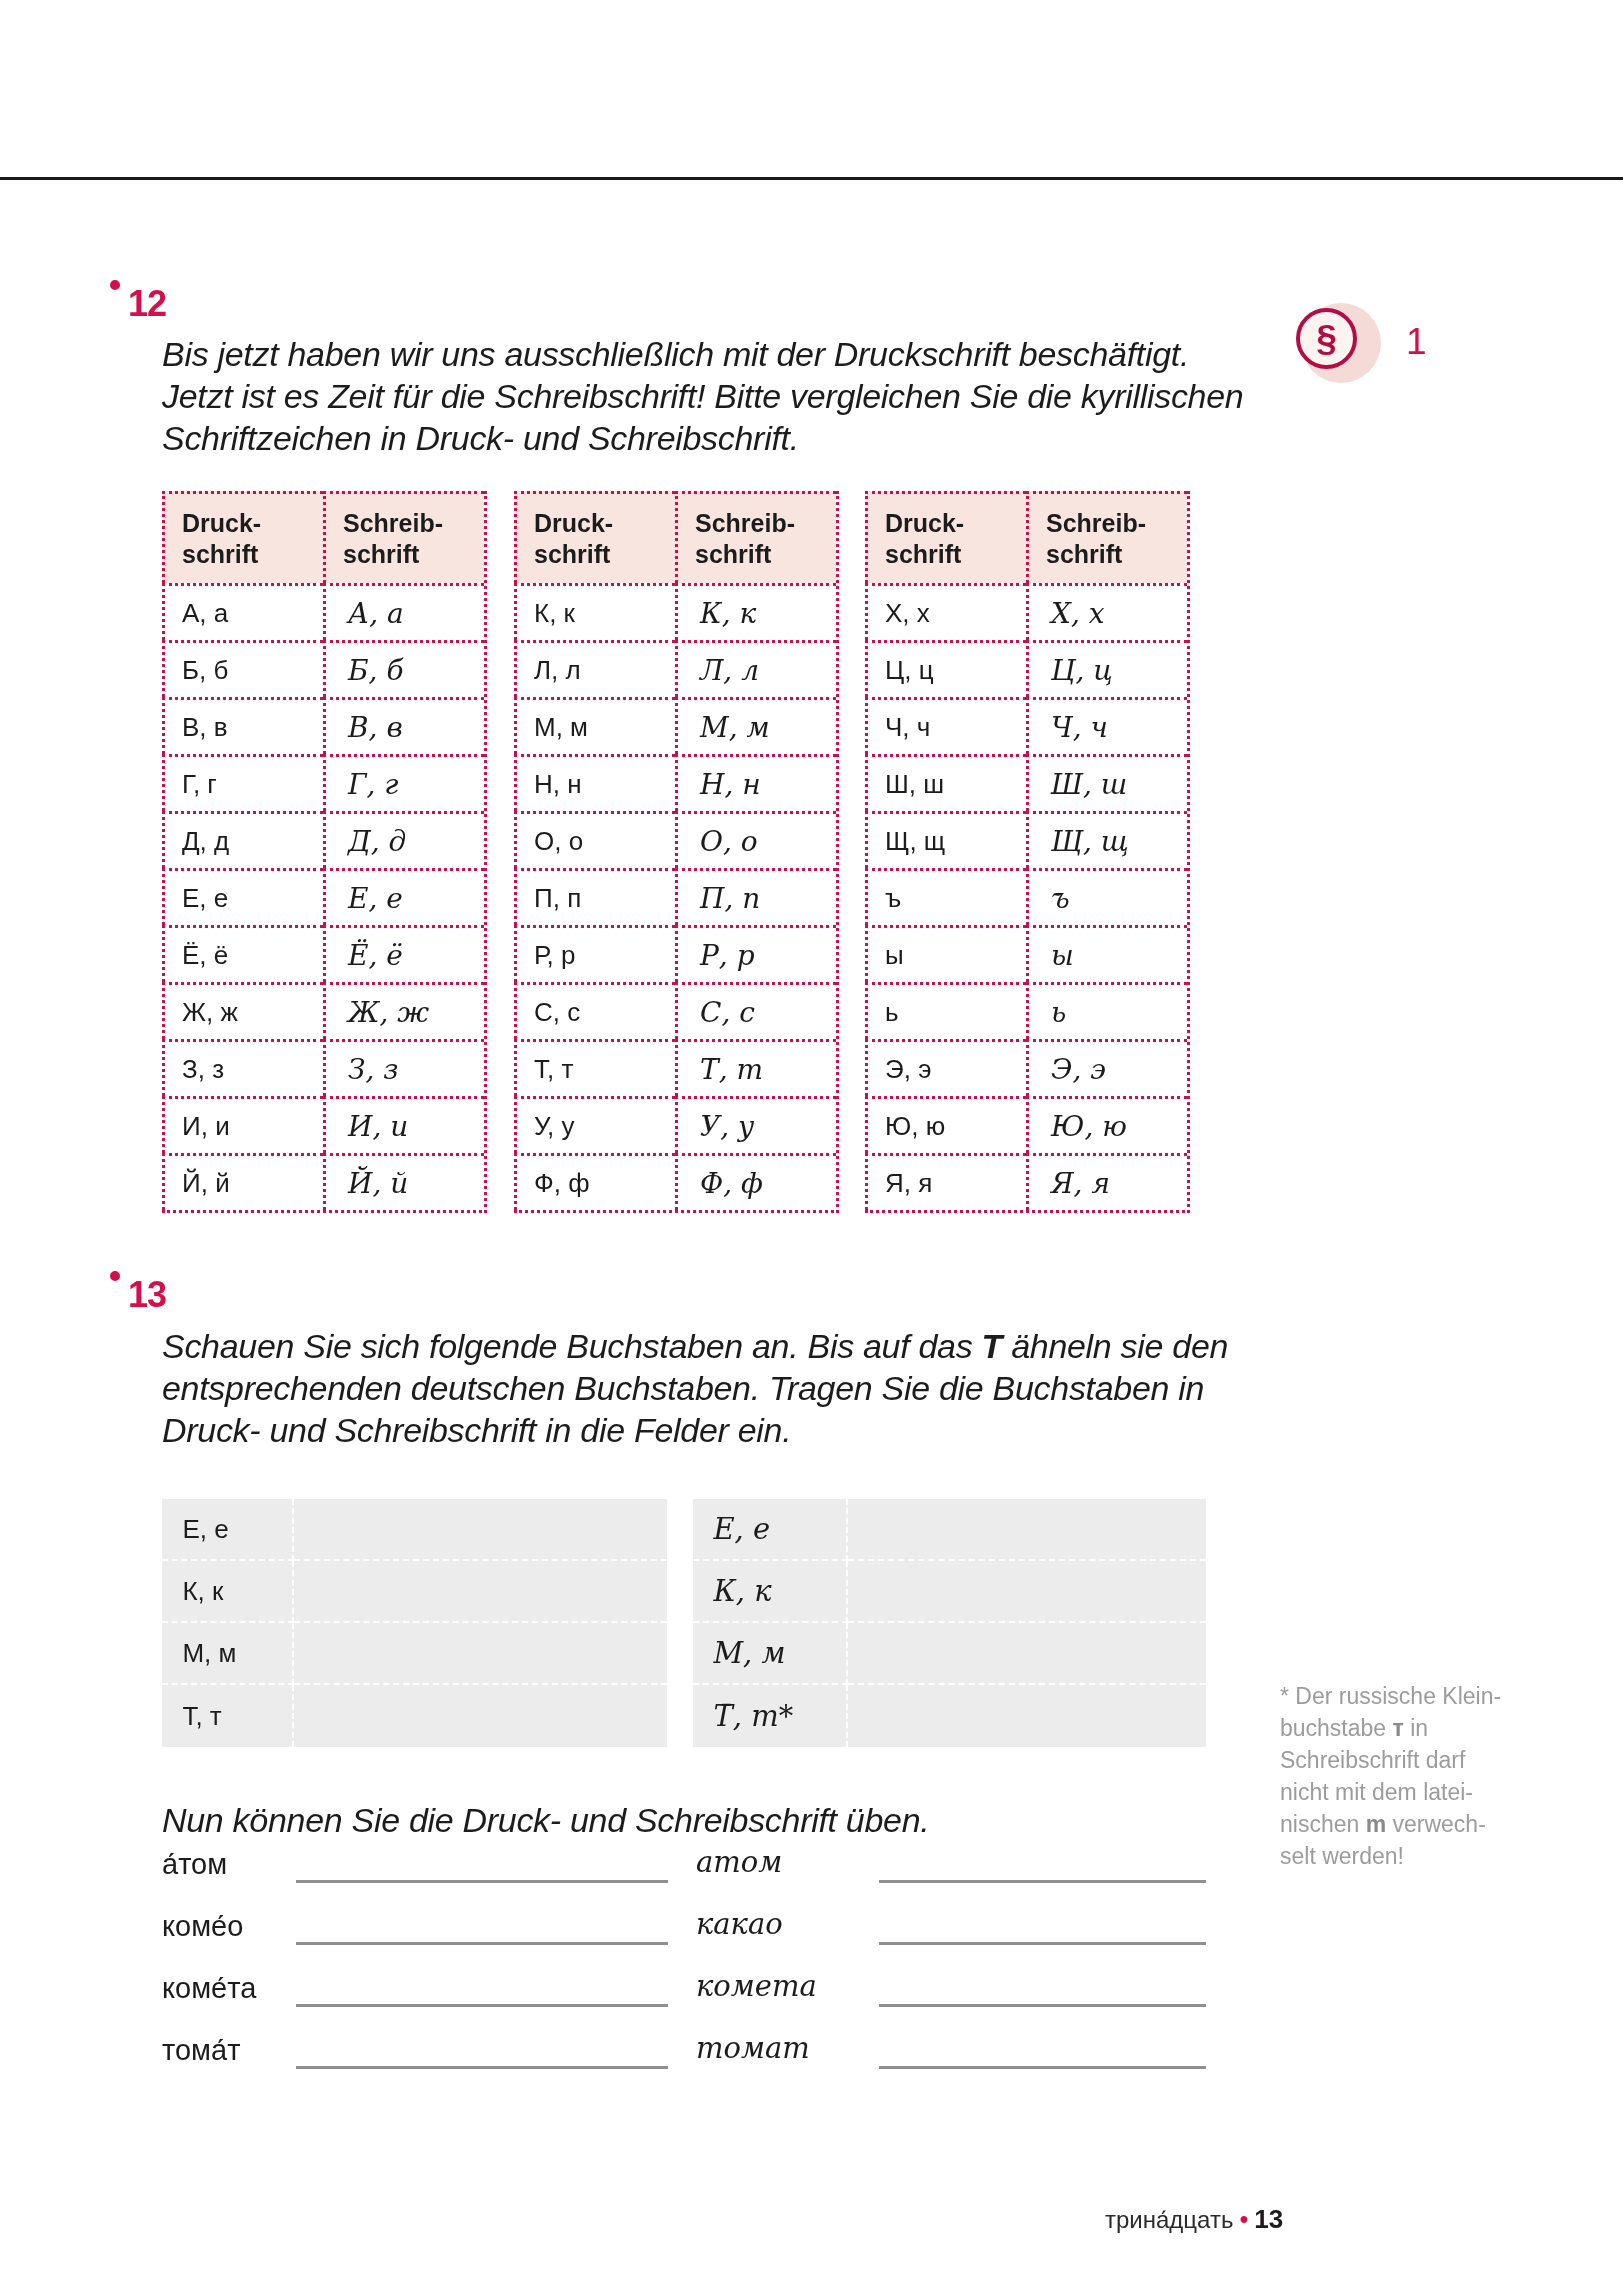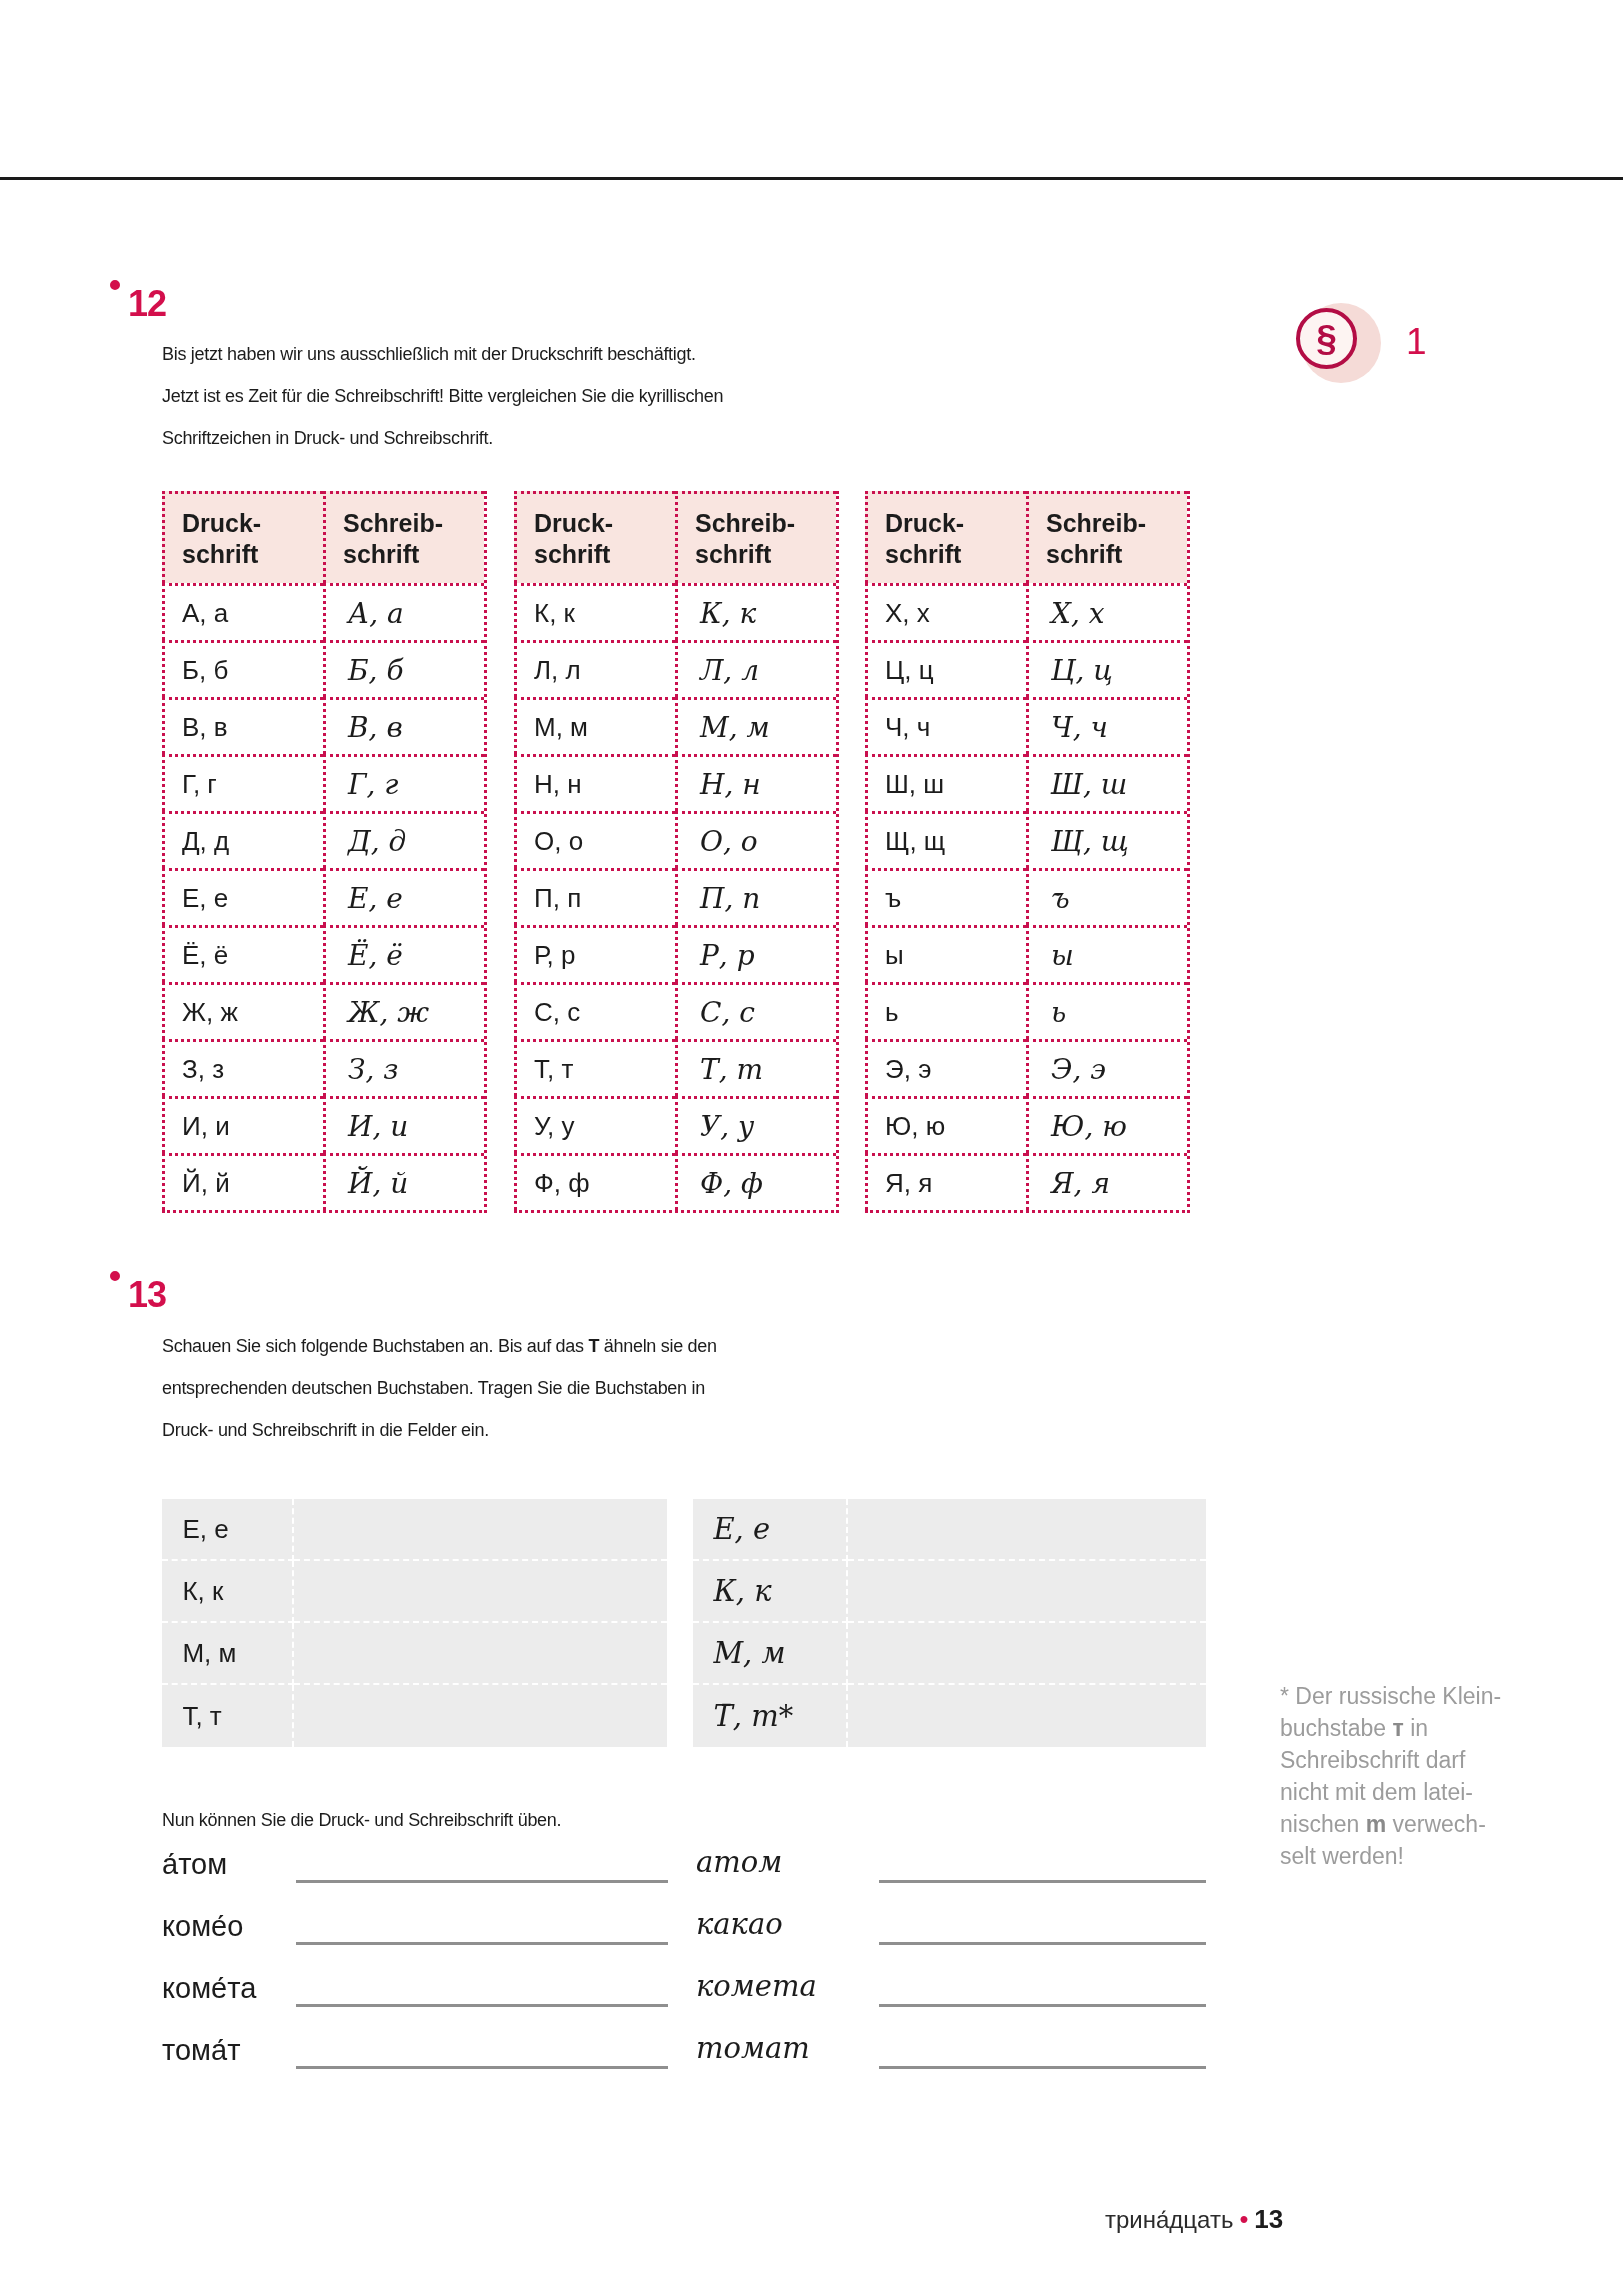--- a/index.html
+++ b/index.html
@@ -9,21 +9,21 @@
     font-family:"Liberation Sans", sans-serif; color:#1c1c1c; overflow:hidden;
   }
   .abs { position:absolute; }
 
   .top-rule { left:0; top:177px; width:1623px; height:3.4px; background:#1a1a1a; }
 
   
   .ex-ring { width:8.5px; height:8.5px; border:5.1px solid #d30f4c; border-radius:50%; background:#fff; }
   .ex-num  { font-size:36px; font-weight:bold; color:#d30f4c; letter-spacing:-0.9px; }
 
-  .para { font-size:18px; line-height:42px; white-space:pre-line; letter-spacing:-0.3px; }
+  .para { font-size:34px; line-height:42px; white-space:pre-line; letter-spacing:-0.3px;font-style:italic; }
 
   
   .badge-bg  { width:80px; height:80px; border-radius:50%; background:#f5dbd7; }
   .badge-ring{ width:61px; height:61px; border:4.3px solid #b30d45; border-radius:50%;
                background:#fdf4f2; display:flex; align-items:center; justify-content:center;
                font-size:37px; font-weight:bold; color:#b30d45; }
   .badge-num { font-size:37px; color:#d30f4c; }
 
   
   .alpha { display:grid; grid-template-columns:1fr 1fr; width:325px;

